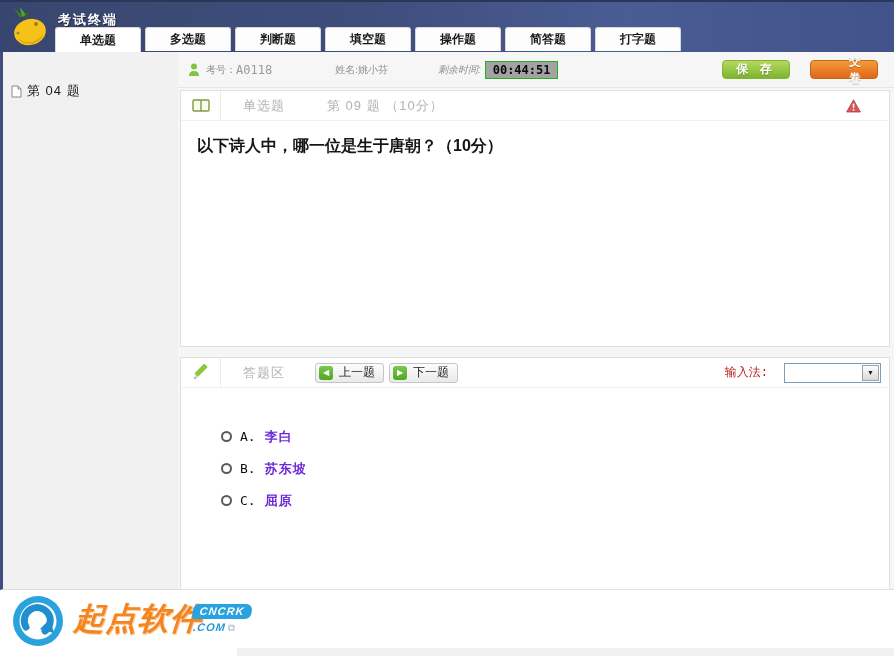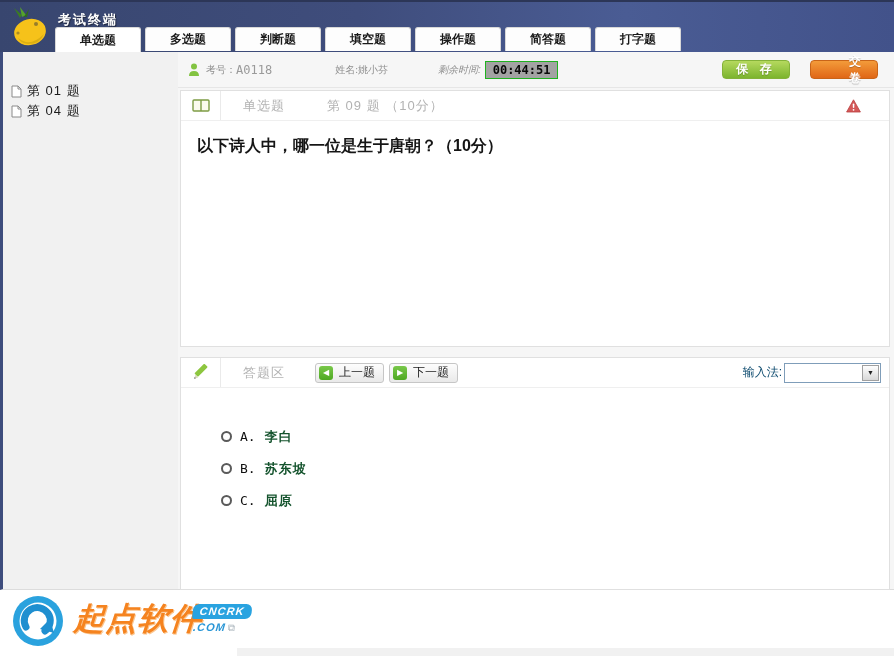--- a/index.html
+++ b/index.html
@@ -77,39 +77,39 @@
     background:linear-gradient(#fdfdfd,#e9e9e9); border:1px solid #c6c6c6; border-radius:3px;
     font-size:12px; color:#1a1a1a; cursor:pointer;
   }
   .nav-btn.prev { margin-left:30px; }
   .nav-btn.next { margin-left:5px; }
   .nav-arrow {
     width:14px; height:14px; background:linear-gradient(#79c84a,#4ea822); border-radius:3px;
     color:#fff; font-size:8px; display:flex; align-items:center; justify-content:center; font-weight:bold;
   }
   .ime-group { margin-left:auto; margin-right:8px; display:flex; align-items:center; }
-  .ime-label { font-size:12px; color:#0c4a6e; margin-right:2px; }
+  .ime-label { font-size:12px; color:#b91c1c; margin-right:16px;font-family:Liberation Mono, monospace; }
   .combobox {
     width:97px; height:20px; background:#fff; border:1px solid #7f9db9;
     display:flex; align-items:center; cursor:pointer;
   }
   .combo-value { flex:1; font-size:11px; padding-left:4px; color:#111; }
   .combo-btn {
     width:17px; height:16px; margin-right:1px; background:linear-gradient(#fefefe,#d8d8d8);
     border:1px solid #a0a0a0; display:flex; align-items:center; justify-content:center;
     font-size:7px; color:#222;
   }
 
   .answer-body { padding:40px 0 0 40px; }
   .option-row { display:flex; align-items:center; margin-bottom:15px; height:17px; cursor:pointer; }
   .radio {
     width:11px; height:11px; border:2px solid #5a5a5a; border-radius:50%; background:#fff; margin-right:8px;
   }
   .opt-key { font-family:"DejaVu Sans Mono",monospace; font-size:13px; color:#111; margin-right:9px; }
-  .opt-text { font-size:13px; font-weight:600; color:#14532d; letter-spacing:1px; }
+  .opt-text { font-size:13px; font-weight:600; color:#6d28d9; letter-spacing:1px; }
 
   
   .footer { position:absolute; left:0; top:590px; width:894px; height:66px; background:#fff; }
   .logo { position:absolute; left:10px; top:3px; }
   .brand {
     position:absolute; left:74px; top:8px; font-size:31px; font-weight:bold; font-style:italic;
     color:#f5831f; letter-spacing:1px; transform:skewX(-4deg);
     text-shadow:1px 1px 0 #fbc690;
   }
   .badge-col { position:absolute; left:192px; top:13px; transform:skewX(-6deg); }
@@ -145,27 +145,20 @@
     <div class="tab">打字题</div>
   </div>
 </div>
 
 <div class="sidebar">
   <div class="q-item">
     <svg width="11" height="13" viewBox="0 0 11 13">
       <path d="M1 1 h6 l3 3 v8 h-9 z" fill="#fff" stroke="#8a8a8a" stroke-width="1"></path>
       <path d="M7 1 v3 h3" fill="none" stroke="#8a8a8a" stroke-width="1"></path>
     </svg>
-    <span>第 01 题</span>
-  </div>
-  <div class="q-item">
-    <svg width="11" height="13" viewBox="0 0 11 13">
-      <path d="M1 1 h6 l3 3 v8 h-9 z" fill="#fff" stroke="#8a8a8a" stroke-width="1"></path>
-      <path d="M7 1 v3 h3" fill="none" stroke="#8a8a8a" stroke-width="1"></path>
-    </svg>
     <span>第 04 题</span>
   </div>
 </div>
 
 <div class="main">
 
   <div class="info-bar">
     <svg width="12" height="14" viewBox="0 0 12 14" style="margin-right:6px;">
       <circle cx="6" cy="3.4" r="3" fill="#82c341"></circle>
       <path d="M1 13 q0-5 5-5 q5 0 5 5 z" fill="#82c341"></path>

